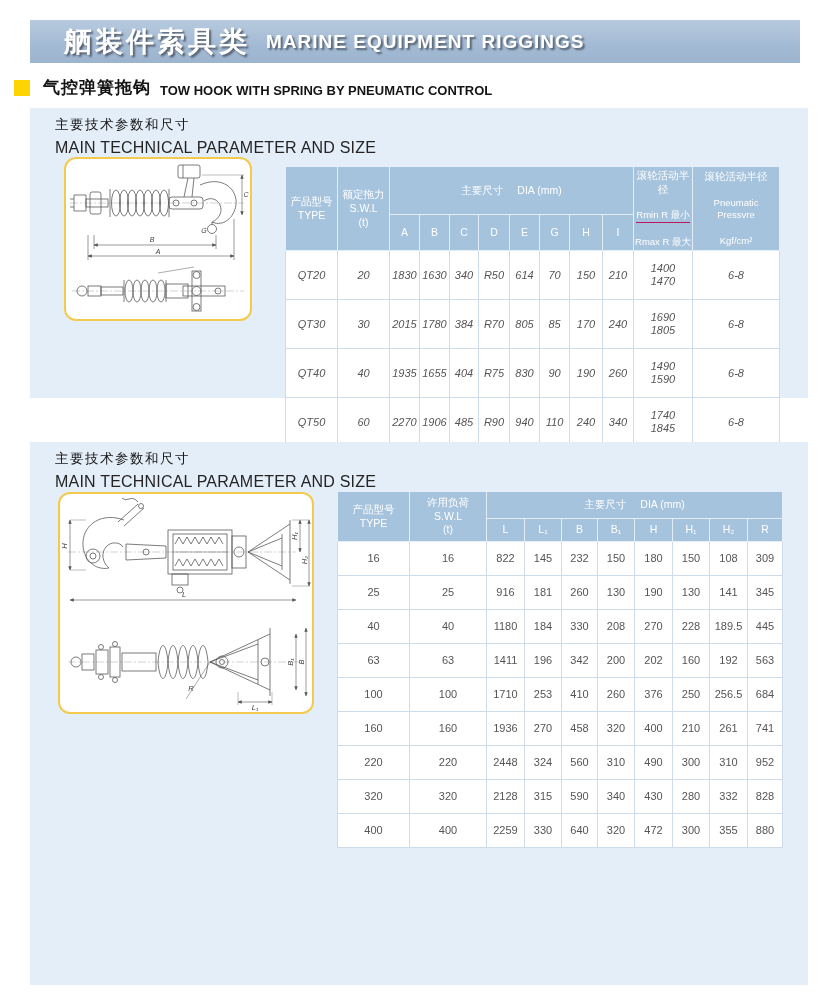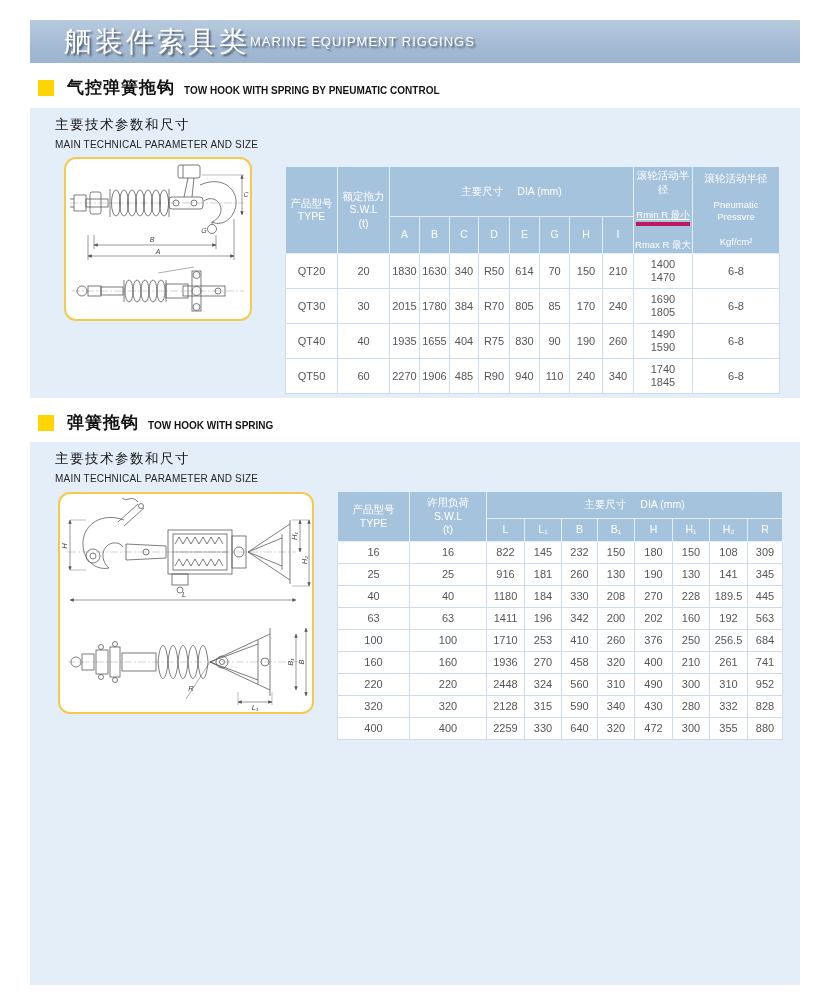--- a/index.html
+++ b/index.html
@@ -9,40 +9,40 @@
     -webkit-font-smoothing:antialiased;
   }
   .page{position:absolute;inset:0;overflow:hidden;}
 
   
   .main-header{
     position:absolute;left:30px;top:20px;width:770px;height:43px;
     background:linear-gradient(180deg,#b7cade 0%,#a3bad4 60%,#9db4cf 100%);
     display:flex;align-items:center;padding-left:34px;box-sizing:border-box;
   }
-  .t-zh{font-size:28px;font-weight:normal;color:#fff;letter-spacing:3px;
+  .t-zh{font-size:28px;font-weight:bold;color:#fff;letter-spacing:3px;
         text-shadow:2px 2px 2px rgba(75,85,100,.9);}
-  .t-en{font-size:13px;font-weight:normal;color:#fff;letter-spacing:1px;
+  .t-en{font-size:19px;font-weight:bold;color:#fff;margin-left:16px;letter-spacing:1px;
         text-shadow:2px 2px 2px rgba(75,85,100,.9);}
 
   
-  .sec-head{position:absolute;left:38px;display:flex;align-items:center;}
+  .sec-head{position:absolute;left:14px;display:flex;align-items:center;}
   #sec1-head{top:76px;}
   #sec2-head{top:411px;}
   .bullet{width:16px;height:16px;background:#ffd400;margin-right:13px;flex:0 0 auto;}
   .sh-zh{font-size:17px;font-weight:bold;color:#141414;letter-spacing:1px;}
-  .sh-en{font-size:10px;font-weight:bold;color:#141414;margin-left:9px;margin-top:6px;}
+  .sh-en{font-size:13px;font-weight:bold;color:#141414;margin-left:9px;margin-top:6px;}
 
   
-  .panel{position:absolute;left:30px;width:770px;background:#e4eef9;}
+  .panel{position:absolute;left:30px;width:770px;background:#e4eef9;padding-left:8px;}
   #panel1{top:108px;height:290px;}
   #panel2{top:442px;height:543px;}
   .param{position:absolute;left:25px;top:8px;}
   .param-zh{font-size:13.5px;color:#151515;letter-spacing:1.5px;}
-  .param-en{font-size:10px;color:#242424;margin-top:5px;letter-spacing:.2px;}
+  .param-en{font-size:16px;color:#242424;margin-top:5px;letter-spacing:.2px;}
 
   
   .diagram-box{position:absolute;background:#fff;border:2px solid #f3ca4e;border-radius:12px;
                box-sizing:border-box;overflow:hidden;}
   #diagram1-box{left:34px;top:49px;width:188px;height:164px;}
   #diagram2-box{left:28px;top:50px;width:256px;height:222px;}
   .diagram-box svg{display:block;}
 
   
   .table-slot{position:absolute;}
@@ -53,26 +53,26 @@
     background:#a6c3dd;color:#fff;font-weight:normal;
     border:1.5px solid #e4eef9;padding:2px 1px;font-size:10.5px;line-height:1.3;
     text-align:center;vertical-align:middle;
   }
   table.spec td{
     background:#fff;border:1px solid #ccdcea;color:#555;
     text-align:center;vertical-align:middle;font-size:11px;line-height:13px;padding:1px;
   }
   .t1 thead tr.r1{height:25px;}
   .t1 thead tr.r2{height:19px;}
-  .t1 tbody tr{height:35px;}
+  .t1 tbody tr{height:49px;font-style:italic;}
   .t2 thead tr.r1{height:27px;}
   .t2 thead tr.r2{height:23px;}
-  .t2 tbody tr{height:22px;}
+  .t2 tbody tr{height:34px;}
   th .sm{font-size:9.5px;display:block;margin-top:13px;}
-  th .u{border-bottom:4px solid #be185d;display:inline-block;padding-bottom:0.5px;text-decoration:underline;}
+  th .u{border-bottom:1px solid #be185d;display:inline-block;padding-bottom:0.5px;}
   th .dia-wrap span{margin:0 7px;}
   .dim-label{font-style:italic;}
 </style>
 </head>
 <body>
 
 <div class="page">
 
   <header class="main-header">
     <span class="t-zh">舾装件索具类</span>
@@ -282,25 +282,20 @@
                 <div>1740</div>
                 <div>1845</div>
               </td>
               <td>6-8</td>
             </tr>
           </tbody>
         </table>
       </div>
   </section>
 
-  <div class="sec-head" id="sec2-head">
-    <span class="bullet"></span>
-    <span class="sh-zh">弹簧拖钩</span>
-    <span class="sh-en">TOW HOOK WITH SPRING</span>
-  </div>
 
   <section class="panel" id="panel2">
     <div class="param">
       <div class="param-zh">主要技术参数和尺寸</div>
       <div class="param-en">MAIN TECHNICAL PARAMETER AND SIZE</div>
     </div>
 
     <div class="diagram-box" id="diagram2-box">
       <svg width="252" height="218" viewBox="0 0 252 218">
         <defs>

